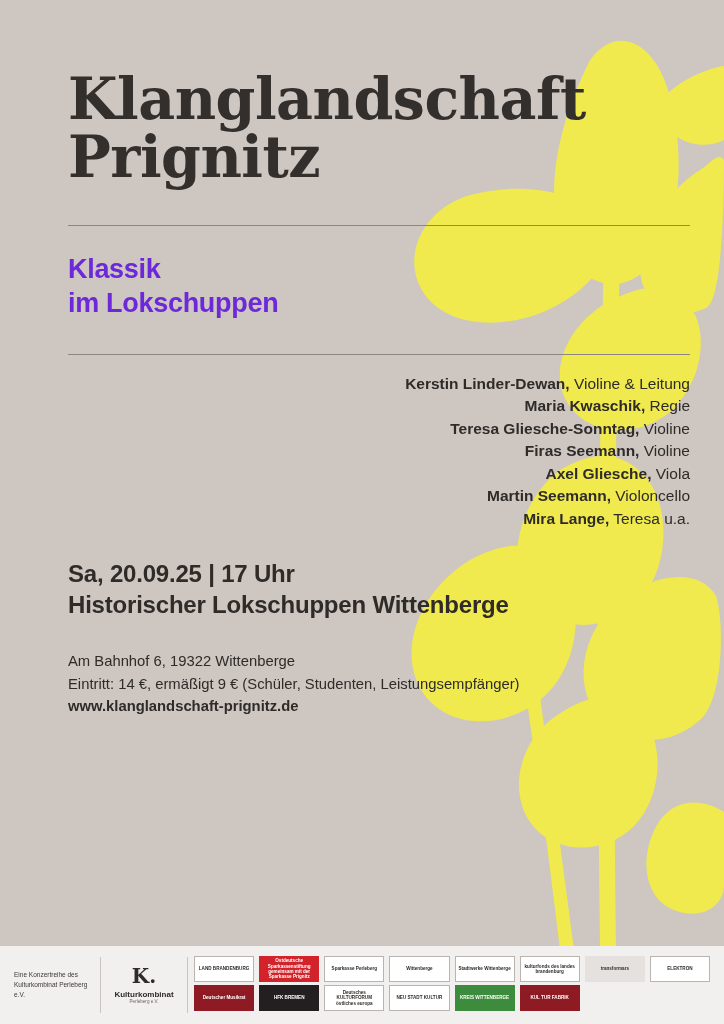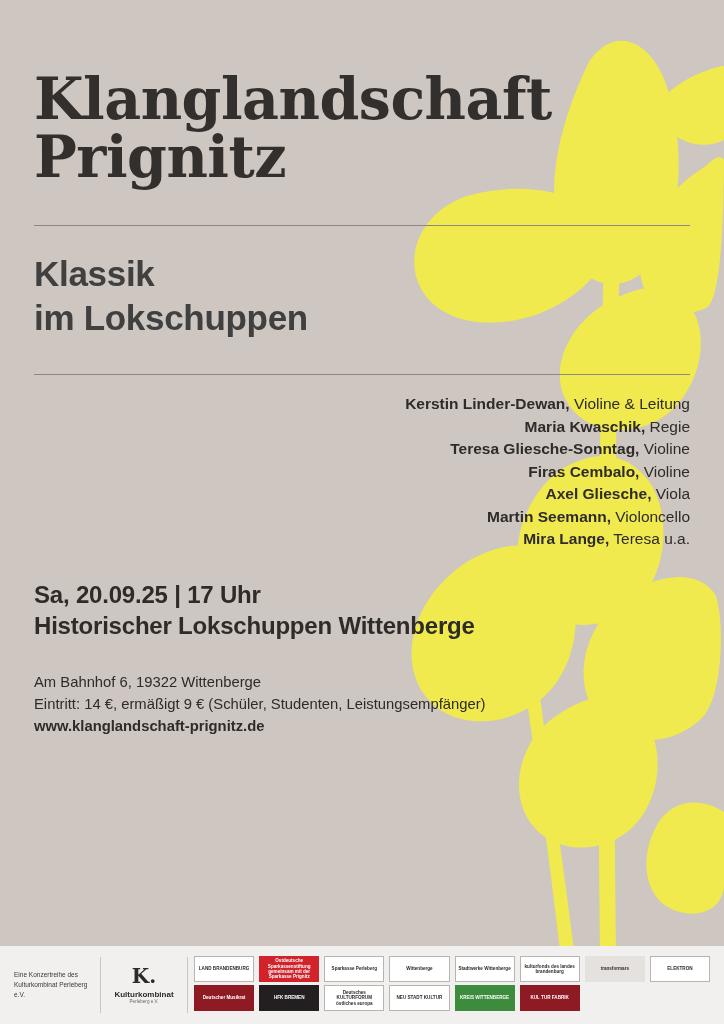--- a/index.html
+++ b/index.html
@@ -26,42 +26,43 @@
   .flowers {
     position: absolute;
     inset: 0;
     pointer-events: none;
     z-index: 0;
   }
   .content {
     position: relative;
     z-index: 2;
     padding: 0 34px;
+    margin-left: 34px;
   }
   .title {
     font-family: "DejaVu Serif", serif;
     font-weight: bold;
     color: #332f2d;
     font-size: 57px;
     line-height: 1.02;
     letter-spacing: -0.5px;
     padding-top: 32px;
   }
   .title .line2 { display: block; }
   .rule {
     border: none;
     border-top: 1px solid #8d8782;
     margin: 24px 0 0 0;
   }
   .subtitle {
-    font-size: 35px;
+    font-size: 27px;
     font-weight: bold;
     line-height: 1.28;
     margin-top: 26px;
-    color: #404040;
+    color: #6d28d9;
     letter-spacing: -0.3px;
   }
   .subtitle span { display: block; }
   .rule2 {
     border: none;
     border-top: 1px solid #8d8782;
     margin: 33px 0 0 0;
   }
   .program {
     font-size: 20.5px;
@@ -227,21 +228,21 @@
       </div>
       <div class="cast-row">
         <span class="name">Maria Kwaschik,</span>
         <span class="role">Regie</span>
       </div>
       <div class="cast-row">
         <span class="name">Teresa Gliesche-Sonntag,</span>
         <span class="role">Violine</span>
       </div>
       <div class="cast-row">
-        <span class="name">Firas Cembalo,</span>
+        <span class="name">Firas Seemann,</span>
         <span class="role">Violine</span>
       </div>
       <div class="cast-row">
         <span class="name">Axel Gliesche,</span>
         <span class="role">Viola</span>
       </div>
       <div class="cast-row">
         <span class="name">Martin Seemann,</span>
         <span class="role">Violoncello</span>
       </div>

